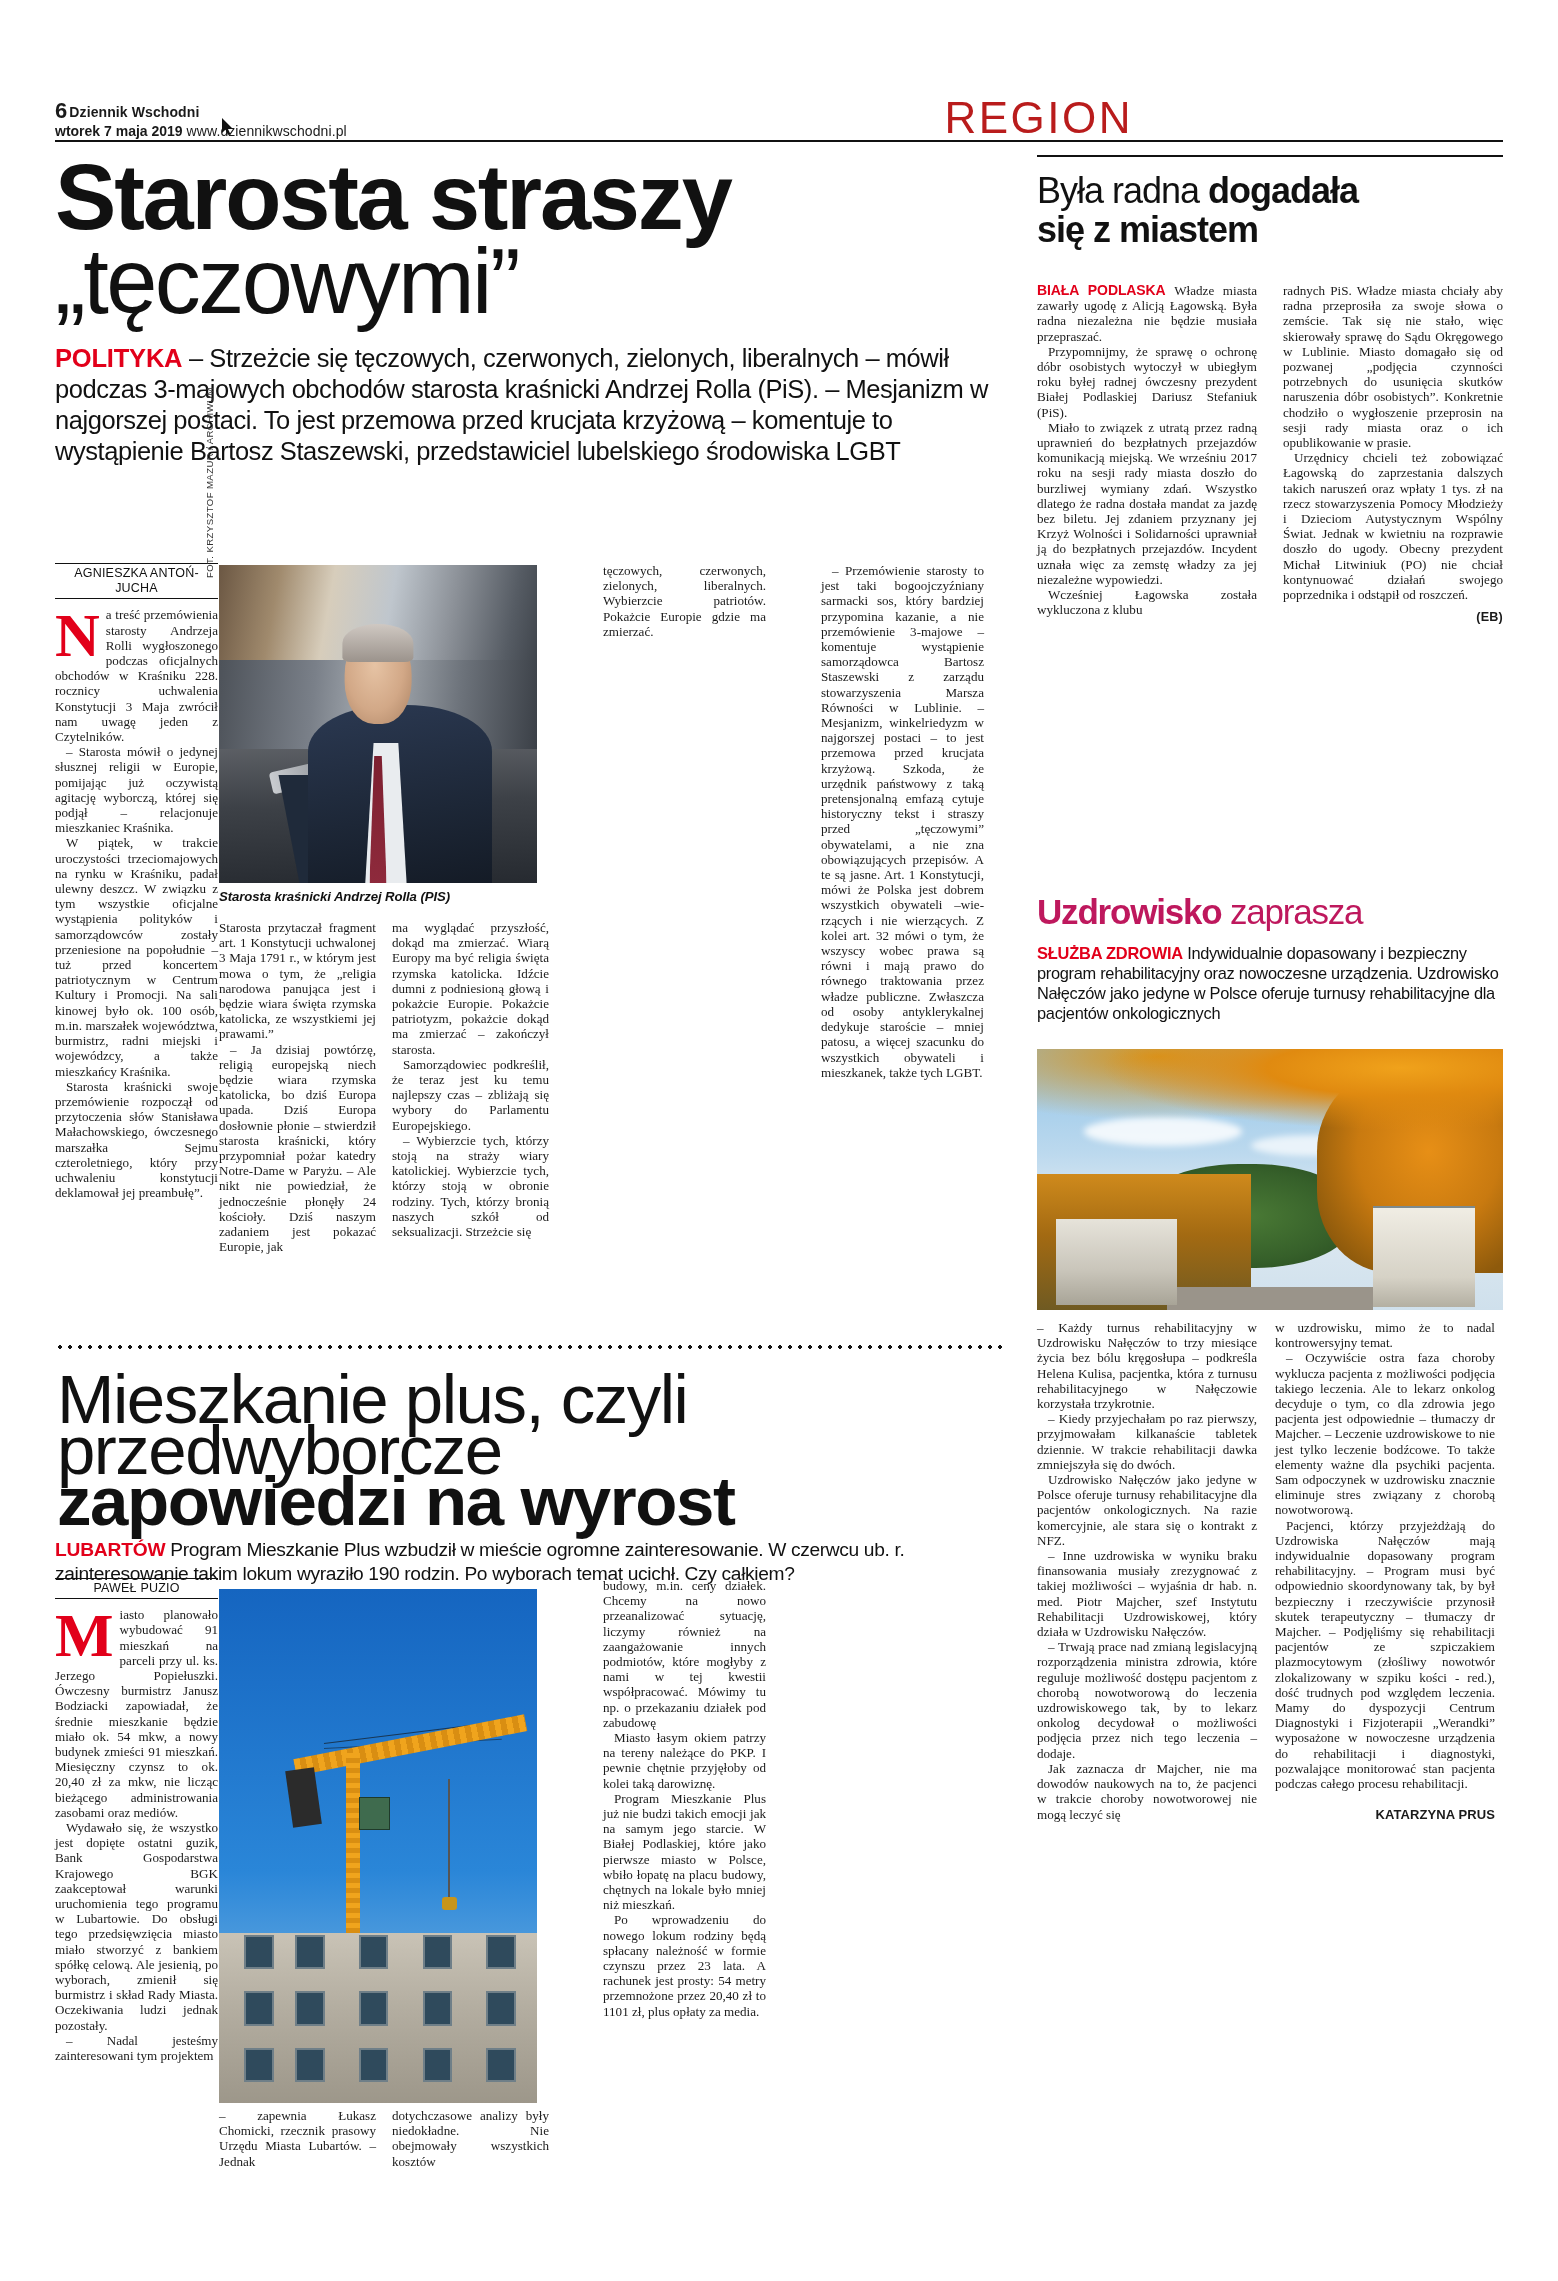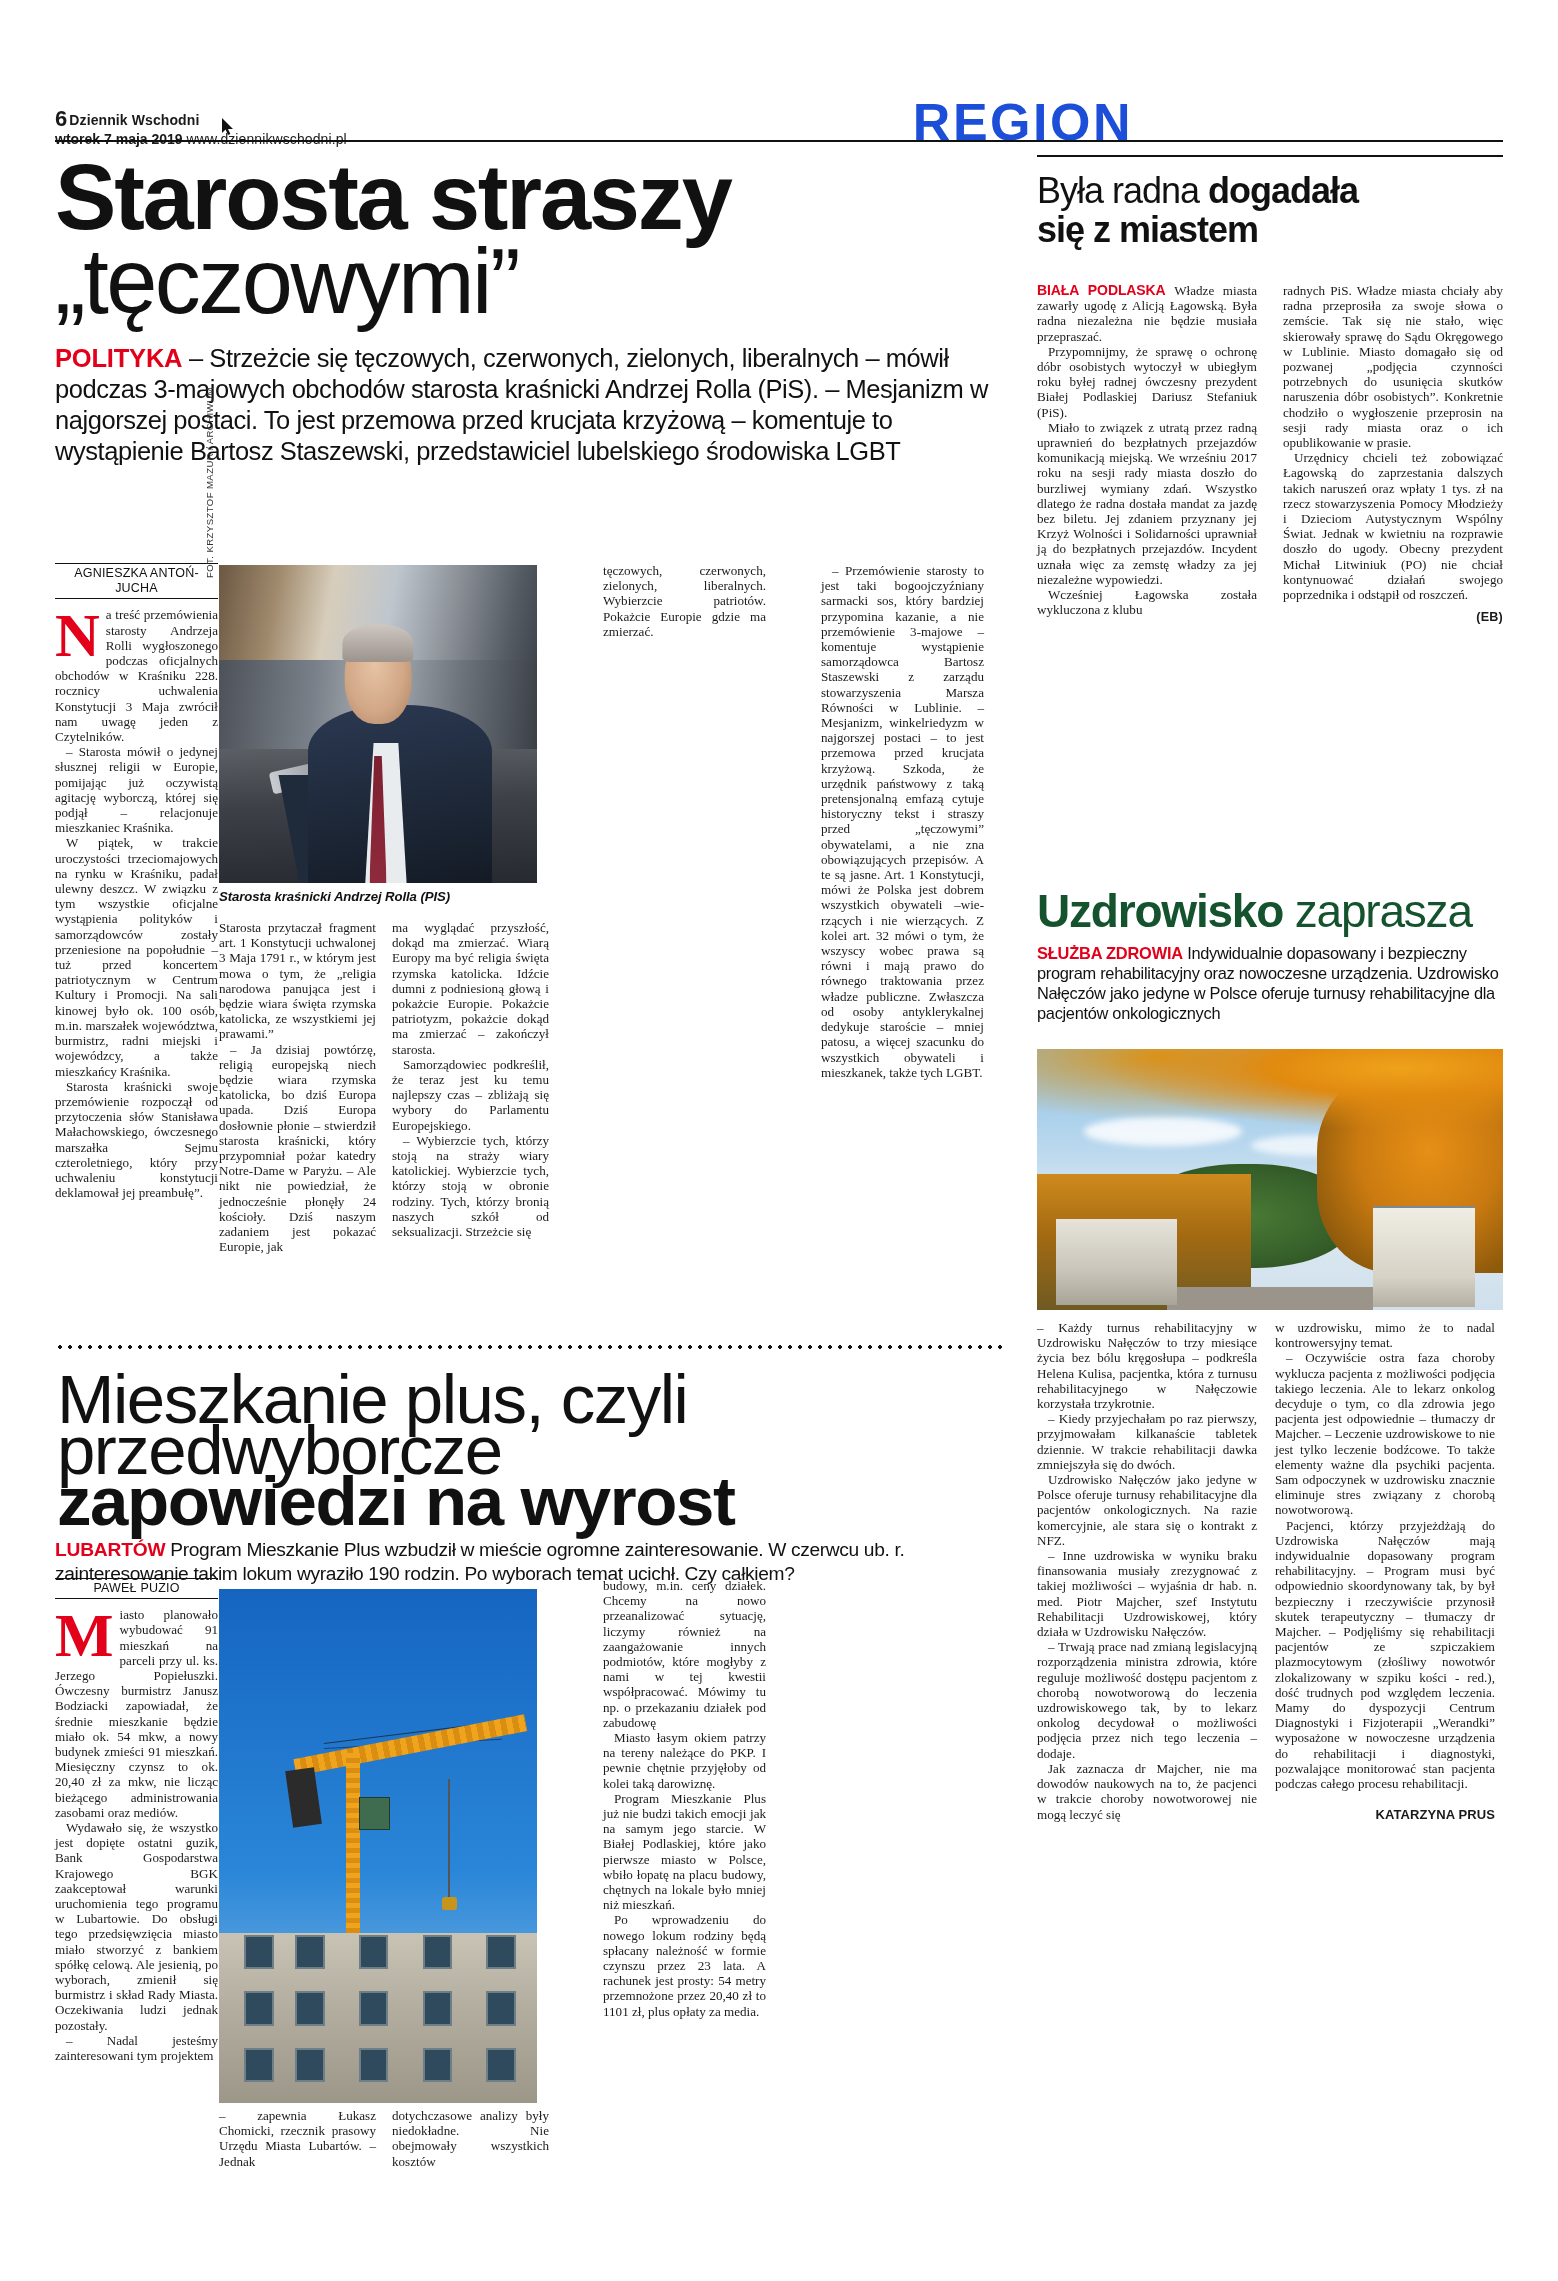--- a/index.html
+++ b/index.html
@@ -16,21 +16,21 @@
   
   .masthead{position:absolute;left:55px;top:96px;width:1448px;}
   .mast-row{display:flex;align-items:flex-end;justify-content:space-between;}
   .mast-left{font-family:"Liberation Sans",sans-serif;line-height:1.18;}
   .mast-l1{font-size:14px;font-weight:700;letter-spacing:.1px;}
   .mast-l1 .pagenum{font-size:22px;font-weight:700;vertical-align:-1px;margin-right:2px;}
   .mast-l2{font-size:14px;font-weight:700;}
   .mast-l2 .url{font-weight:400;letter-spacing:.1px;}
   .section-title{
     font-family:"Liberation Sans",sans-serif;
-    font-size:52px;font-weight:700;color:#1d4ed8;letter-spacing:2.5px;
+    font-size:44px;font-weight:400;color:#b91c1c;letter-spacing:2.5px;
     line-height:1;padding-right:370px;
   }
   .rule-main{position:absolute;left:55px;top:140px;width:1448px;height:2px;background:#111;}
 
   
   .cursor-arrow{position:absolute;left:221px;top:118px;width:14px;height:18px;}
 
   
   .body-col{
     font-family:"Liberation Serif",serif;
@@ -178,21 +178,21 @@
   .r-c2{position:absolute;left:246px;top:0;width:220px;}
   .sign{
     font-family:Liberation Sans, sans-serif;font-weight:700;font-size:12.6px;
     text-align:right;margin-top:8px;letter-spacing:.2px;
   }
   .kicker-sm{color:#e2001a;font-weight:700;font-family:"Liberation Sans",sans-serif;
     font-size:14px;letter-spacing:-.1px;}
 
   .headline-4{
     font-family:"Liberation Sans",sans-serif;
-    font-size:46px;line-height:43px;letter-spacing:-1.2px;font-weight:400;color:#14532d;margin:0;
+    font-size:35px;line-height:43px;letter-spacing:-1.2px;font-weight:400;color:#be185d;margin:0;
   }
   .headline-4 b{font-weight:700;}
   .lead-4{
     font-family:"Liberation Sans",sans-serif;
     font-size:16.4px;line-height:20px;letter-spacing:-.3px;margin-top:10px;color:#111;
   }
 
   .photo3{position:absolute;left:1037px;top:1049px;width:466px;height:261px;overflow:hidden;}
   .p3-sky{position:absolute;inset:0;background:linear-gradient(180deg,#8fc3e8 0%,#bcd9ee 40%,#dfeaf2 62%,#cfe0ec 100%);}
   .p3-cloud{position:absolute;left:10%;top:26%;width:34%;height:11%;background:rgba(255,255,255,.82);border-radius:50%;filter:blur(3px);}

